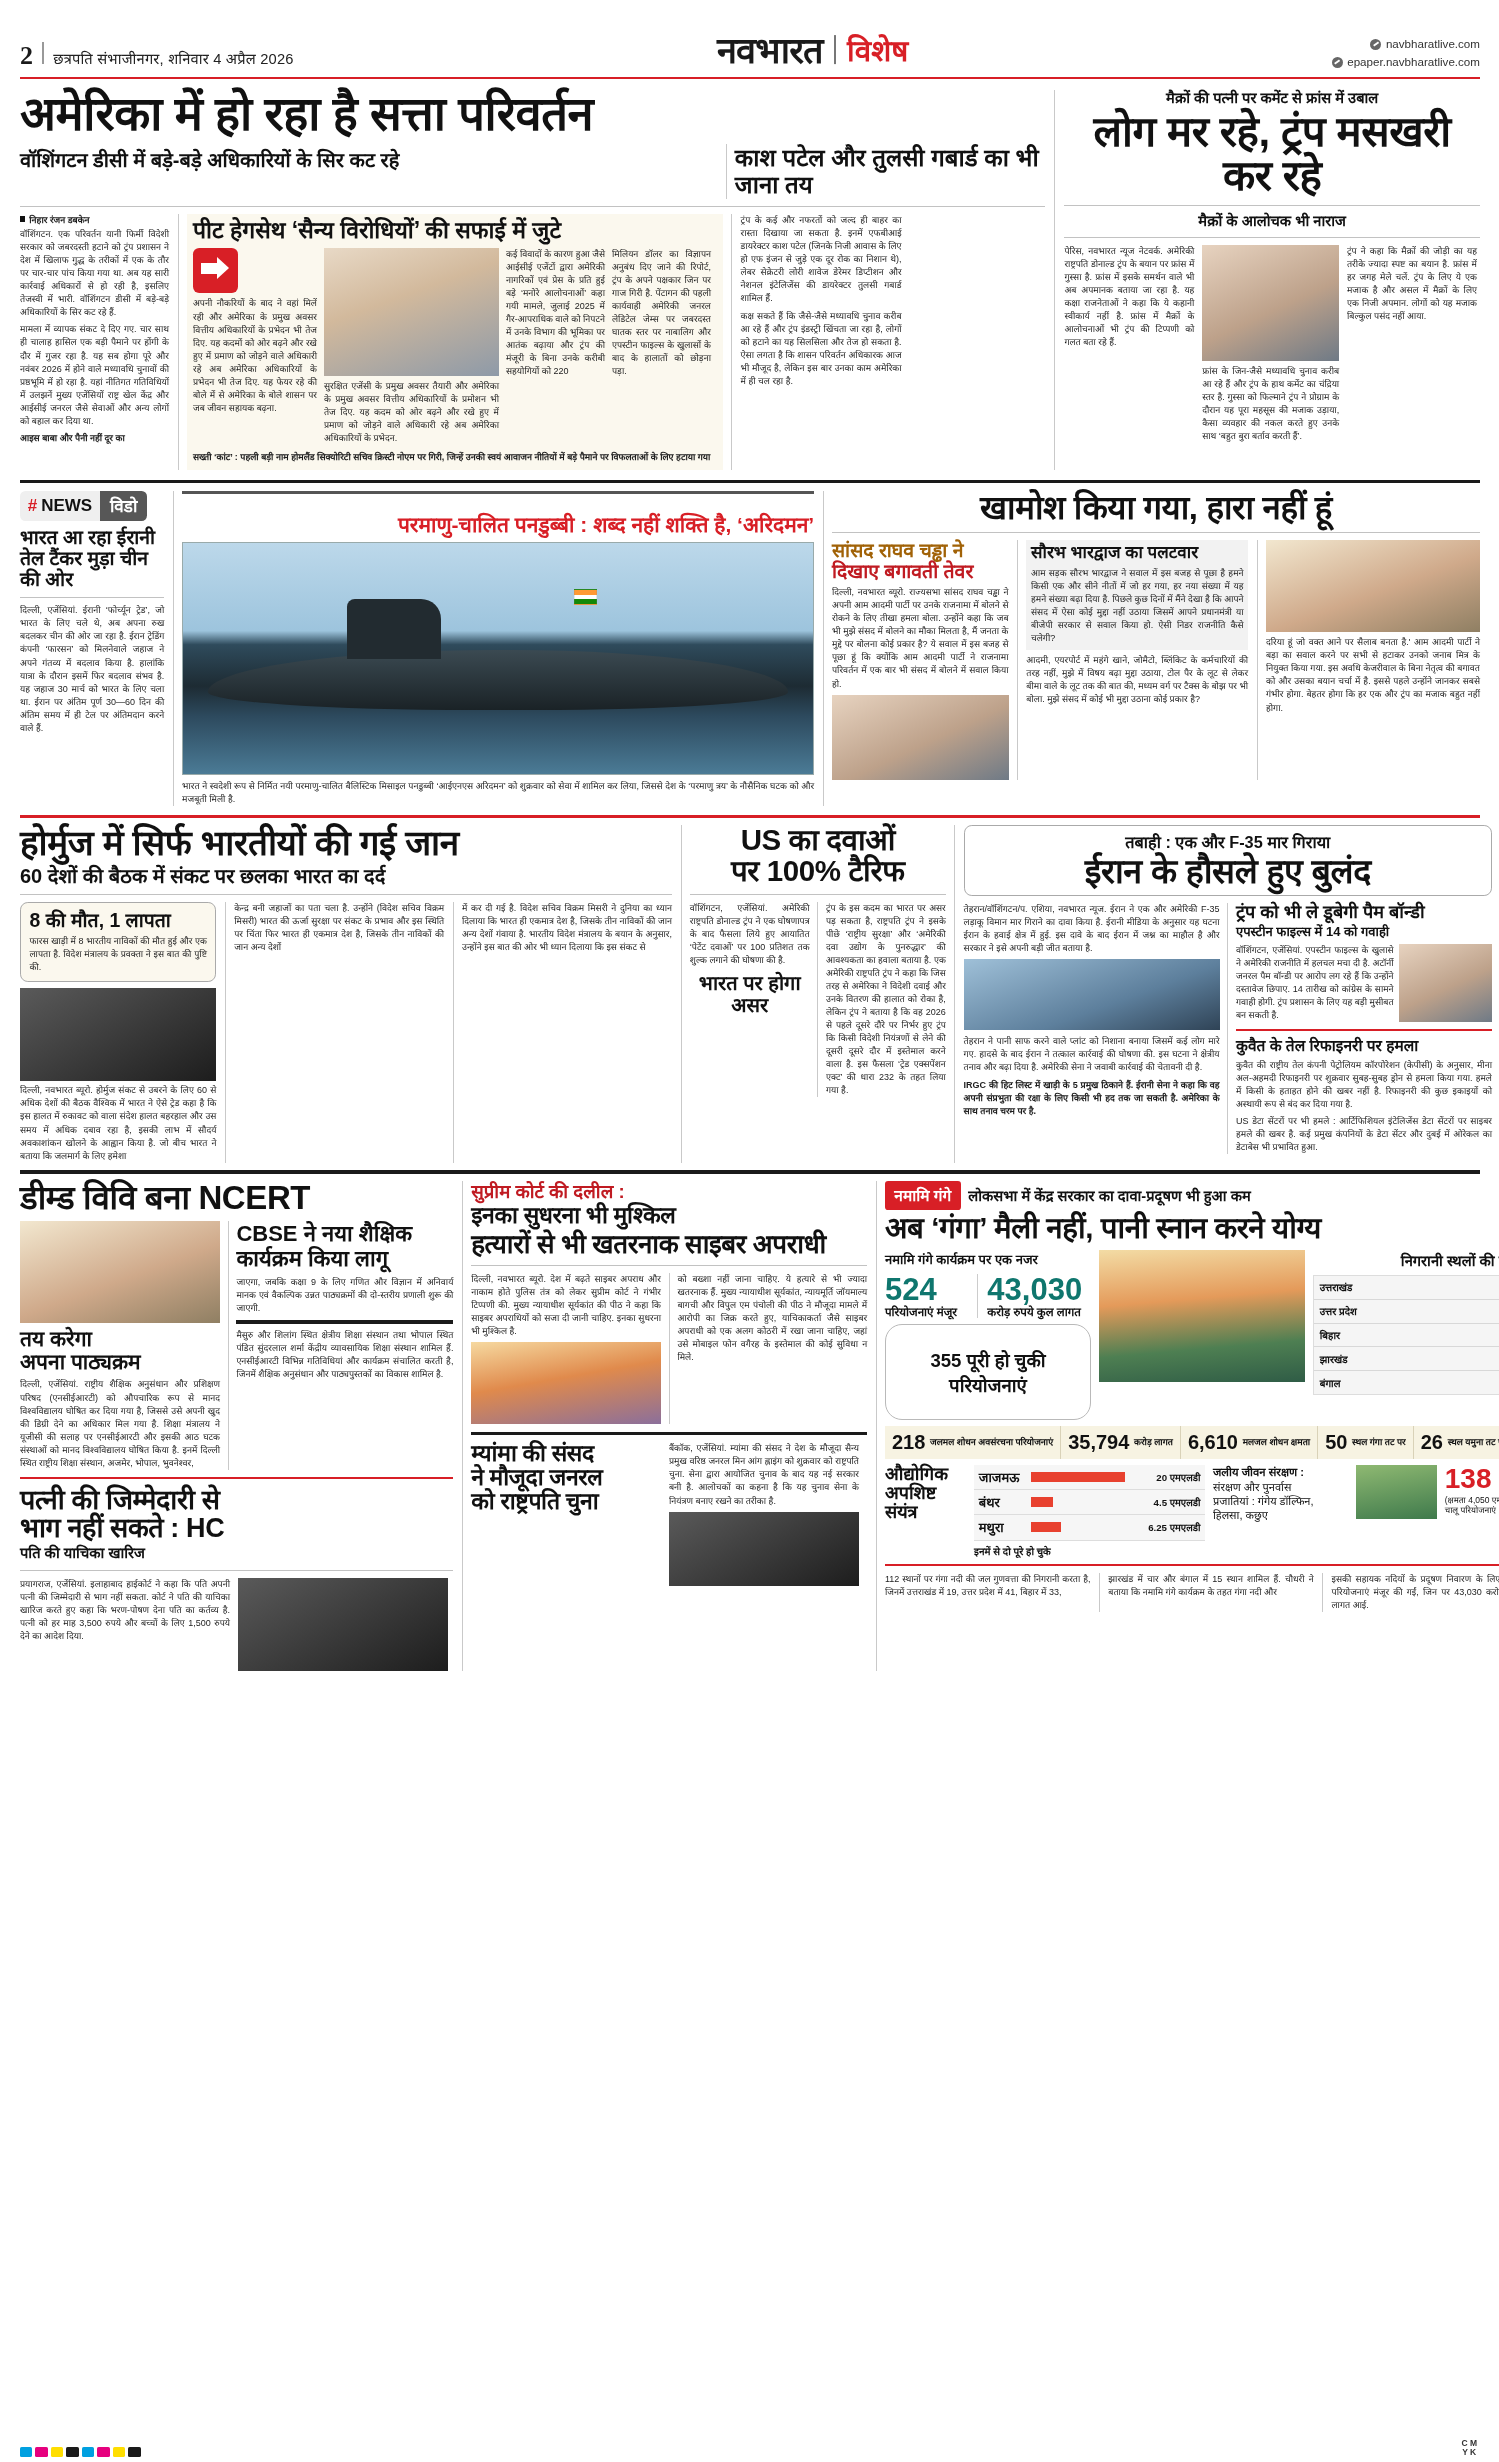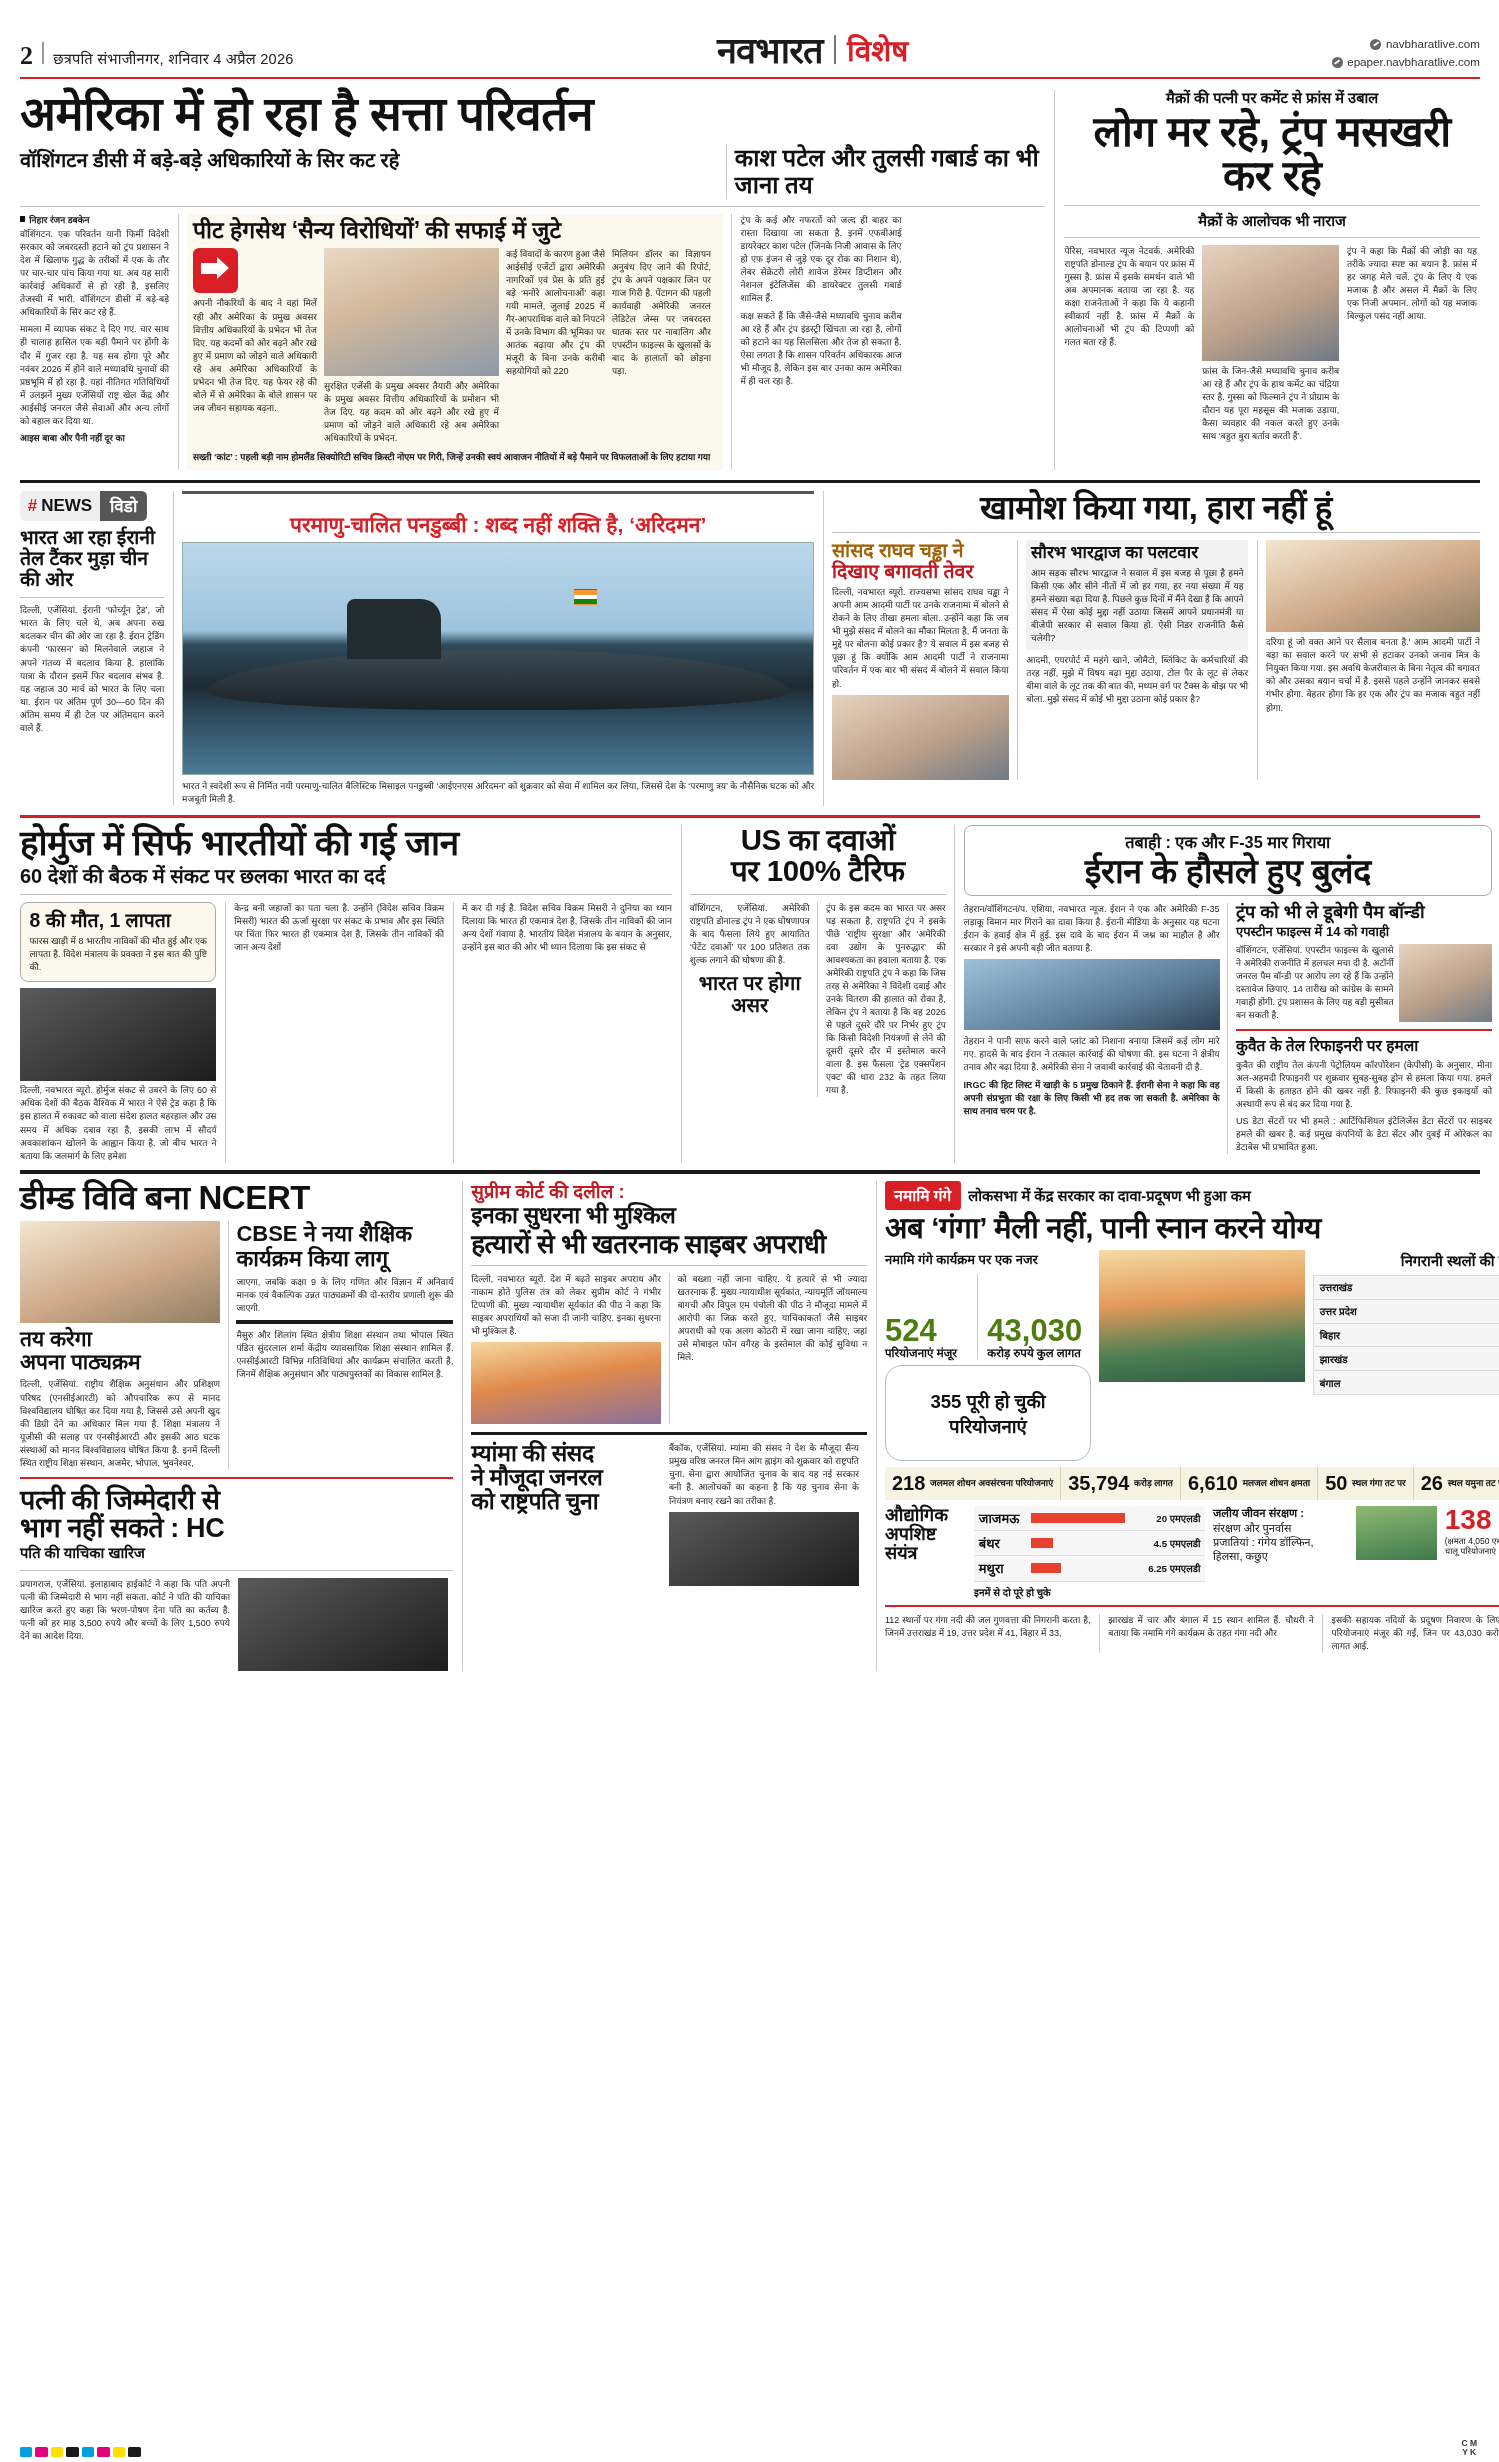--- a/index.html
+++ b/index.html
@@ -49,36 +49,36 @@
 
   
   .photo { background: linear-gradient(160deg,#cfd6dd,#98a6b4); position: relative; overflow: hidden; }
   .photo.trump { background: linear-gradient(160deg,#e8d9c6 0%, #d2b99c 40%, #8e9aa8 100%); }
 
   .box { border: 0.8px solid #aaa; border-radius: 7.8px; padding: 7px 8.5px; }
   .cream { background: #fbf8ee; }
   .graybg { background: #f2f2f2; }
 
   
-  .sub-banner-title { color:#d81f26; font-size: 21px; font-weight: 800; text-align:center;margin-top:16px; }
+  .sub-banner-title { color:#d81f26; font-size: 21px; font-weight: 800; text-align:right;margin-top:16px; }
   .sub-photo { height: 233px; background: linear-gradient(180deg,#bcd8ea 0%,#9dc4dd 38%,#2f4b5c 44%,#1d2b33 62%,#2d4a5e 75%,#4b7b96 100%); position: relative; overflow:hidden; border:0.8px solid #9aa; }
   .hull { position:absolute; left:4%; right:4%; top:46%; height:26%; background: linear-gradient(180deg,#3b4a52,#1a2226); border-radius: 50% 48% 44% 46%/ 70% 70% 30% 30%; }
   .sail { position:absolute; left:26%; top:24%; width:15%; height:26%; background:#222b30; border-radius: 7.8px 20px 0 0; }
   .flag { position:absolute; left:62%; top:20%; width:23px; height:15.5px; background: linear-gradient(180deg,#ff9933 33%, #fff 33% 66%, #138808 66%); border:0.8px solid #8883; }
 
   
   .newsbadge { display:inline-flex; align-items:stretch; border-radius:5.4px; overflow:hidden; font-weight:800; }
   .nb-hash { background:#efefef; color:#111; padding:3.9px 7.8px; font-size:17px; display:flex; align-items:center; gap:3.9px;}
   .nb-hash .h { color:#d81f26; }
   .nb-tag { background:#575757; color:#fff; padding:3.9px 10px; font-size:17px; display:flex; align-items:center;}
 
   .megaphone { width:45px; height:45px; background:#d81f26; border-radius:6.2px; position:relative; }
   .megaphone::before{content:"";position:absolute;left:8.5px;top:15.5px;width:17px;height:11px;background:#fff;}
   .megaphone::after{content:"";position:absolute;left:24px;top:9.3px;border-left:12.4px solid #fff;border-top:11.6px solid transparent;border-bottom:11.6px solid transparent;}
-  .gg-bignum { font-size: 31px; font-weight: 800; color:#4d7c0f; line-height:1;margin-top:41px; }
+  .gg-bignum { font-size: 31px; font-weight: 800; color:#0f766e; line-height:1; }
   .gg-lbl { font-size: 11.6px; font-weight:700; line-height:1.15; }
   .gg-pill { border:0.8px solid #b9b9b9; border-radius: 17px; padding:22px 11px; font-size:18.6px; font-weight:800; text-align:center; background:#fff;}
   .gg-strip { background:#f7f3e2; display:flex; align-items:center; }
   .gg-strip > div { display:flex; align-items:center; gap:4.7px; padding:4.7px 7px; border-right:0.8px solid #d9d2b8; }
   .gg-strip > div:last-child { border-right:none; }
   .gg-num2 { font-size:20px; font-weight:800; }
   .gg-cap2 { font-size:9px; font-weight:700; line-height:1.14; }
 
   .barchart { background:#f5f5f5; border:0.8px solid #ddd; }
   .brow { display:grid; grid-template-columns: 67px 1fr 28px; align-items:center; gap:5.4px; padding:3.9px 6.2px; border-bottom:0.8px solid #d8d8d8; }

